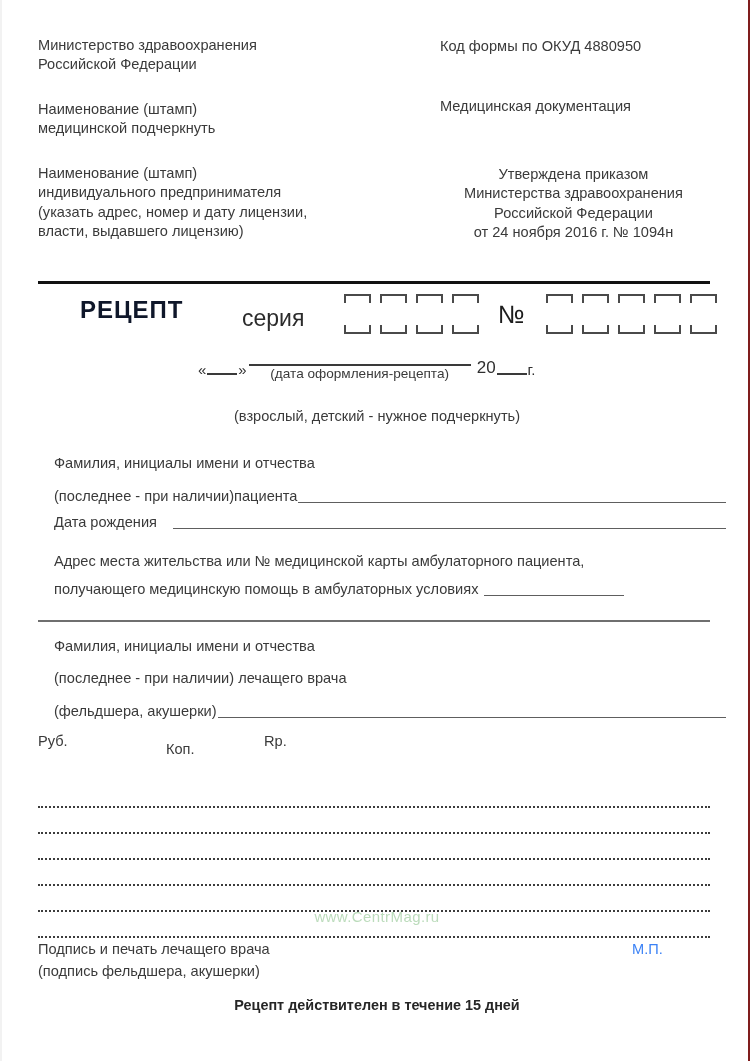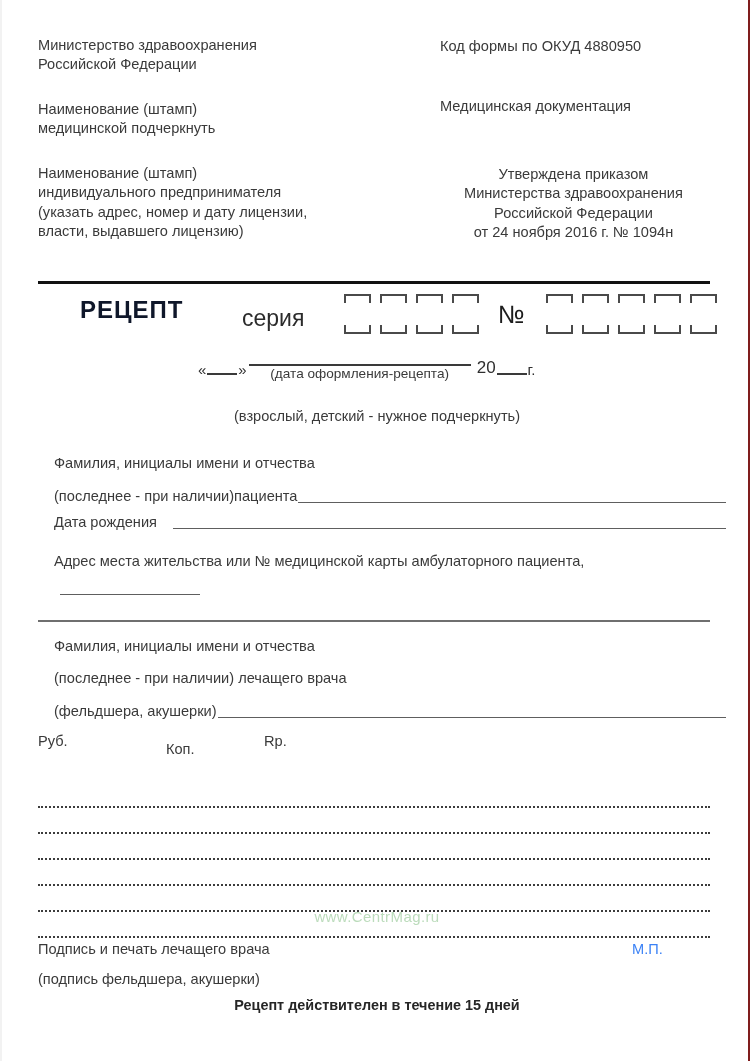--- a/index.html
+++ b/index.html
@@ -247,21 +247,20 @@
     top: 941px;
     font-size: 14.6px;
     color: #3a3a3a;
   }
   #sig-2 {
     position: absolute;
     left: 36px;
     top: 963px;
     font-size: 14.6px;
     color: #3a3a3a;
-    margin-top: 8px;
   }
   #sig-mp {
     position: absolute;
     left: 630px;
     top: 941px;
     font-size: 14.6px;
     color: #3b82f6;
   }
   #validity {
     position: absolute;
@@ -387,20 +386,21 @@
   <div class="frow" id="row-pat-3">
     <span class="lbl">Дата рождения</span>
     <span class="fill"></span>
   </div>
 
   <div class="frow" id="row-pat-4">
     <span class="lbl">Адрес места жительства или № медицинской карты амбулаторного пациента,</span>
   </div>
 
   <div class="frow" id="row-pat-5">
+    <span class="lbl">получающего медицинскую помощь в амбулаторных условиях</span>
     <span class="fill-fixed" style="width:140px"></span>
   </div>
 
   <div class="rule-thin" id="rule-mid"></div>
 
   <div class="frow" id="row-doc-1">
     <span class="lbl">Фамилия, инициалы имени и отчества</span>
   </div>
 
   <div class="frow" id="row-doc-2">

